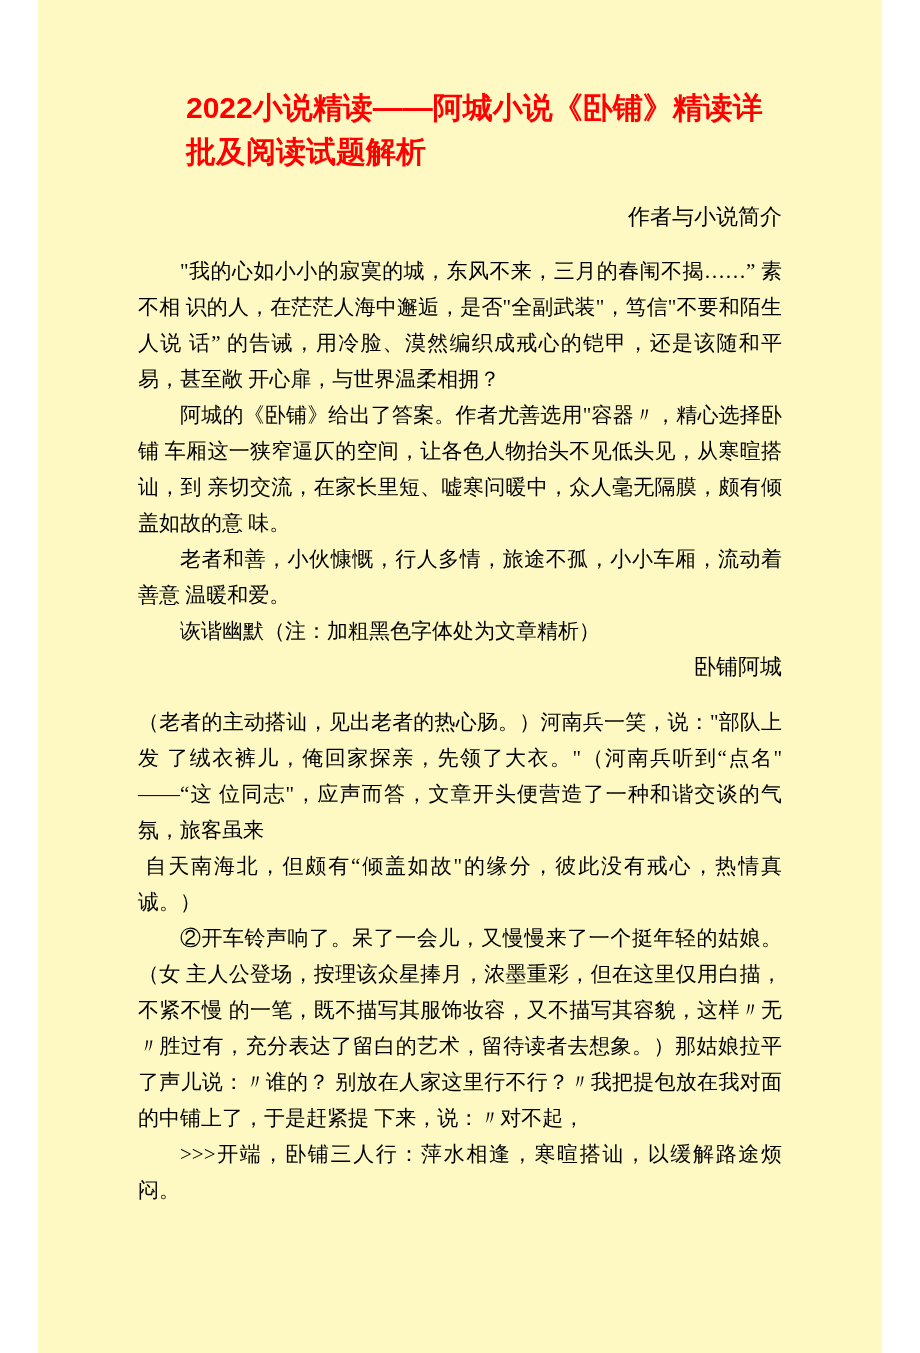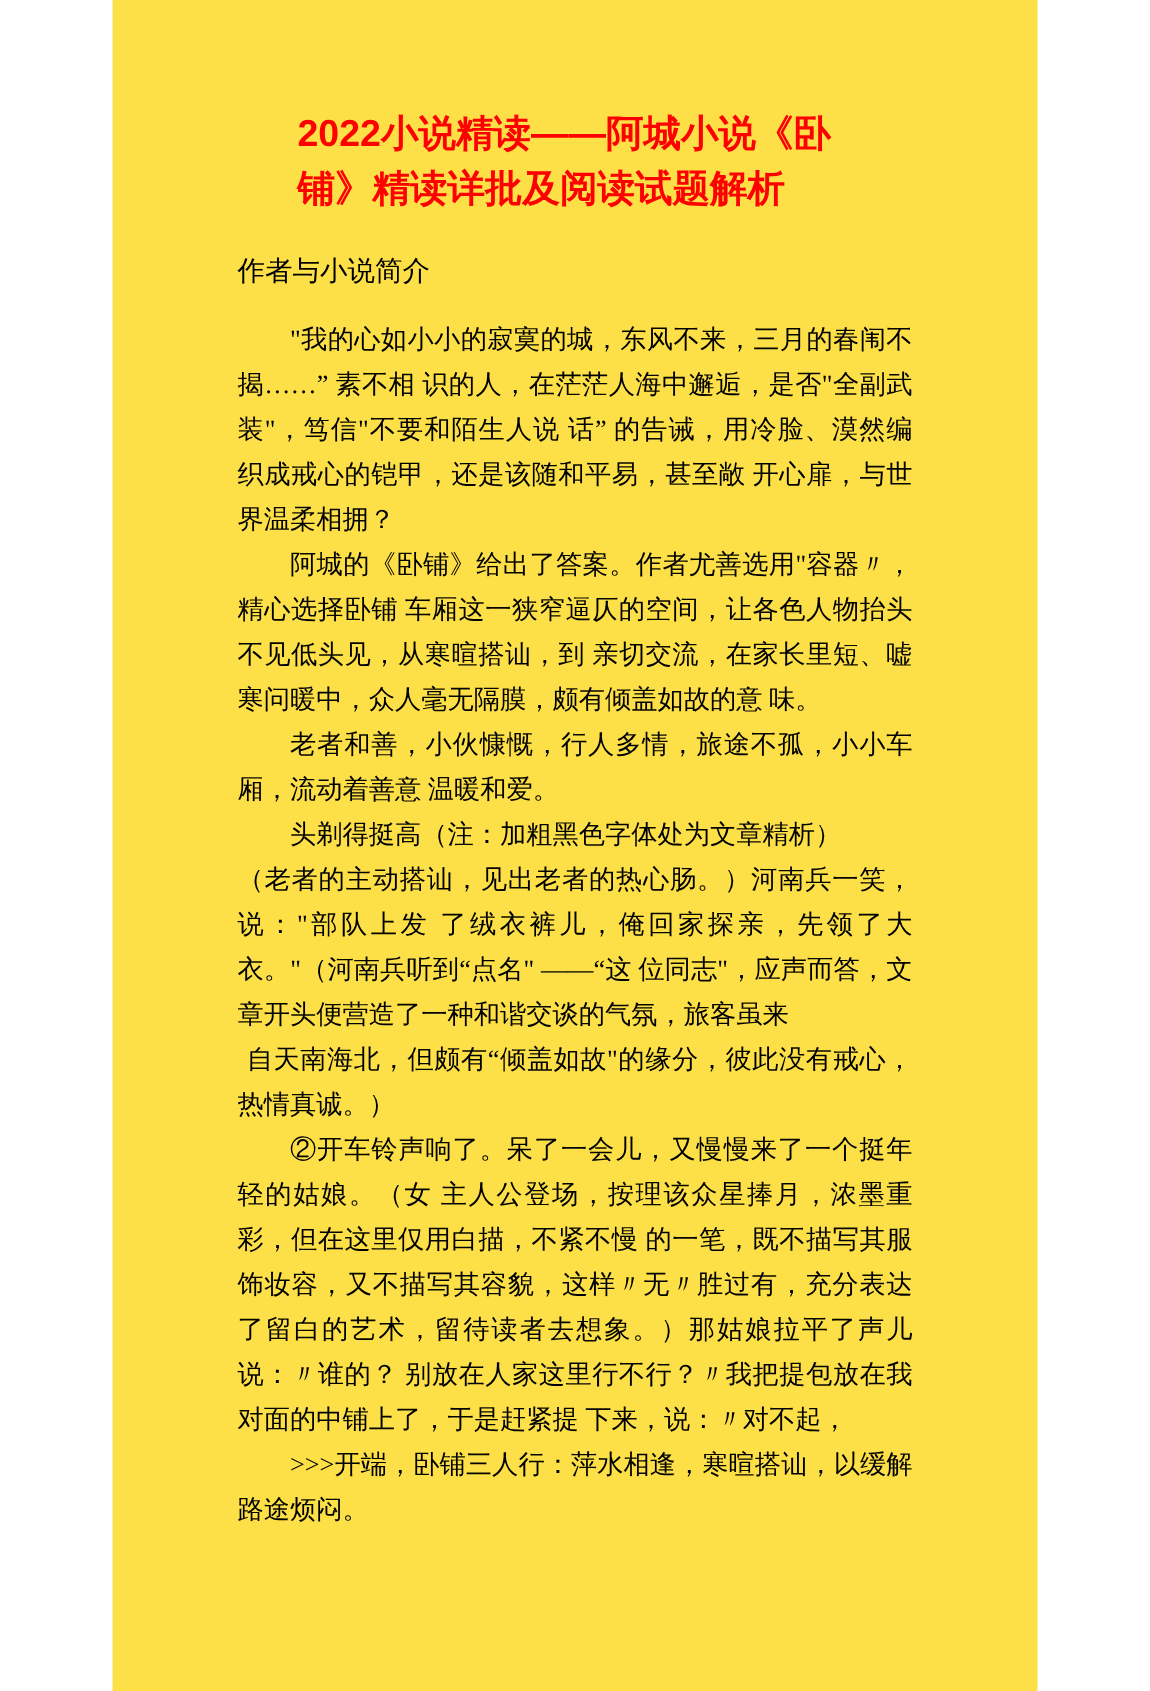--- a/index.html
+++ b/index.html
@@ -2,43 +2,43 @@
 <html lang="zh"><head>
 <meta charset="utf-8">
 <style>
   html, body {
     margin: 0;
     padding: 0;
     background: #ffffff;
   }
   .page {
     position: relative;
-    width: 740px;
+    width: 844px;
     height: 1353px;
     margin: 0 auto;
-    background: #fde047;
+    background: #fef9c3;
     box-sizing: border-box;
     padding: 86px 100px 0 100px;
     color: #000000;
     font-family: "Liberation Serif", serif;
     overflow: hidden;
   }
   .doc-title {
     font-family: "Liberation Sans", sans-serif;
     font-weight: bold;
     color: #ff0000;
     font-size: 30px;
     line-height: 44px;
     margin: 0 6px 0 48px;
     text-align: left;
   }
   .center-heading {
     font-size: 22px;
     line-height: 36px;
-    text-align: left;
+    text-align: right;
     margin-top: 25px;
     font-weight: normal;
   }
   .center-heading.story {
     margin-top: 0;
   }
   .para {
     font-size: 21px;
     line-height: 36px;
     text-align: justify;
@@ -59,22 +59,23 @@
   <h1 class="doc-title">2022小说精读——阿城小说《卧铺》精读详批及阅读试题解析</h1>
 
   <h2 class="center-heading">作者与小说简介</h2>
 
   <p class="para">"我的心如小小的寂寞的城，东风不来，三月的春闱不揭……” 素不相 识的人，在茫茫人海中邂逅，是否"全副武装"，笃信"不要和陌生人说 话” 的告诫，用冷脸、漠然编织成戒心的铠甲，还是该随和平易，甚至敞 开心扉，与世界温柔相拥？</p>
 
   <p class="para">阿城的《卧铺》给出了答案。作者尤善选用"容器〃，精心选择卧铺 车厢这一狭窄逼仄的空间，让各色人物抬头不见低头见，从寒暄搭讪，到 亲切交流，在家长里短、嘘寒问暖中，众人毫无隔膜，颇有倾盖如故的意 味。</p>
 
   <p class="para">老者和善，小伙慷慨，行人多情，旅途不孤，小小车厢，流动着善意 温暖和爱。</p>
 
-  <p class="para">头剃得挺高（注：加粗黑色字体处为文章精析）</p>
+  <p class="para">诙谐幽默（注：加粗黑色字体处为文章精析）</p>
 
+  <h2 class="center-heading story">卧铺阿城</h2>
 
 
   <p class="para flush">（老者的主动搭讪，见出老者的热心肠。）河南兵一笑，说："部队上发 了绒衣裤儿，俺回家探亲，先领了大衣。"（河南兵听到“点名" ——“这 位同志"，应声而答，文章开头便营造了一种和谐交谈的气氛，旅客虽来</p>
 
   <p class="para half">自天南海北，但颇有“倾盖如故"的缘分，彼此没有戒心，热情真诚。）</p>
 
   <p class="para">②开车铃声响了。呆了一会儿，又慢慢来了一个挺年轻的姑娘。（女 主人公登场，按理该众星捧月，浓墨重彩，但在这里仅用白描，不紧不慢 的一笔，既不描写其服饰妆容，又不描写其容貌，这样〃无〃胜过有，充分表达了留白的艺术，留待读者去想象。）那姑娘拉平了声儿说：〃谁的？ 别放在人家这里行不行？〃我把提包放在我对面的中铺上了，于是赶紧提 下来，说：〃对不起，</p>
 
   <p class="para">&gt;&gt;&gt;开端，卧铺三人行：萍水相逢，寒暄搭讪，以缓解路途烦闷。</p>
 </div>

